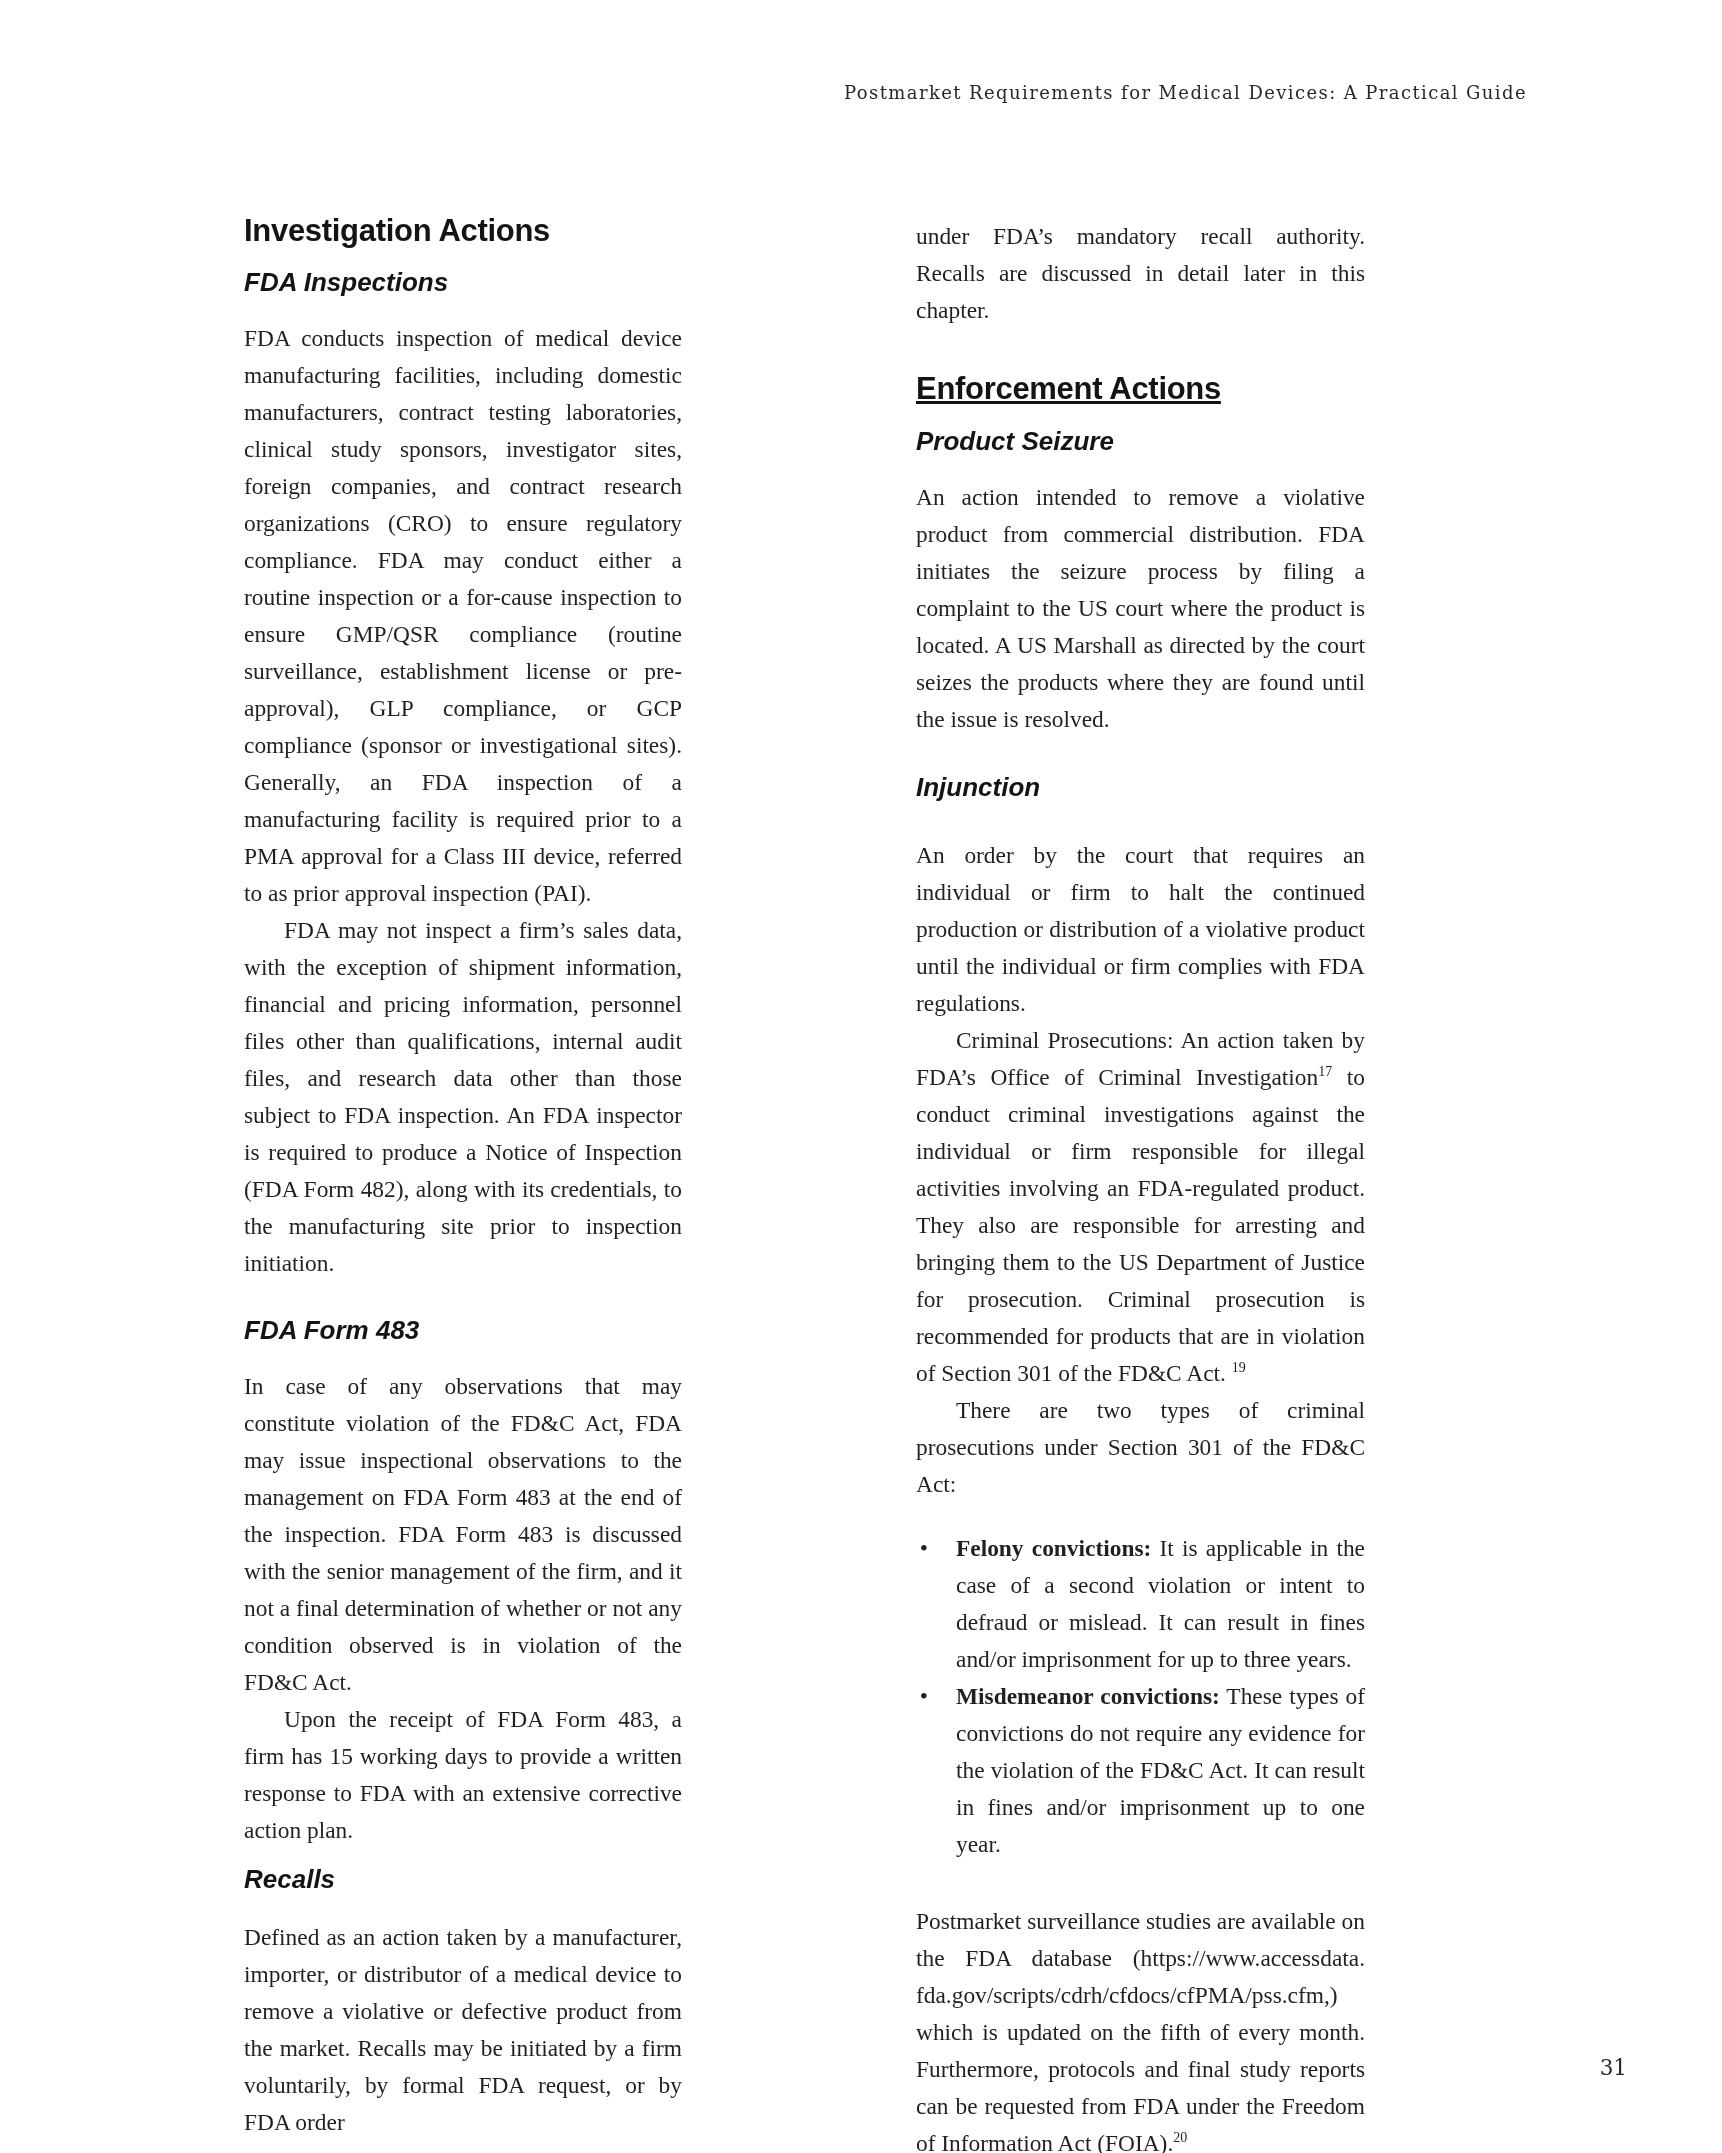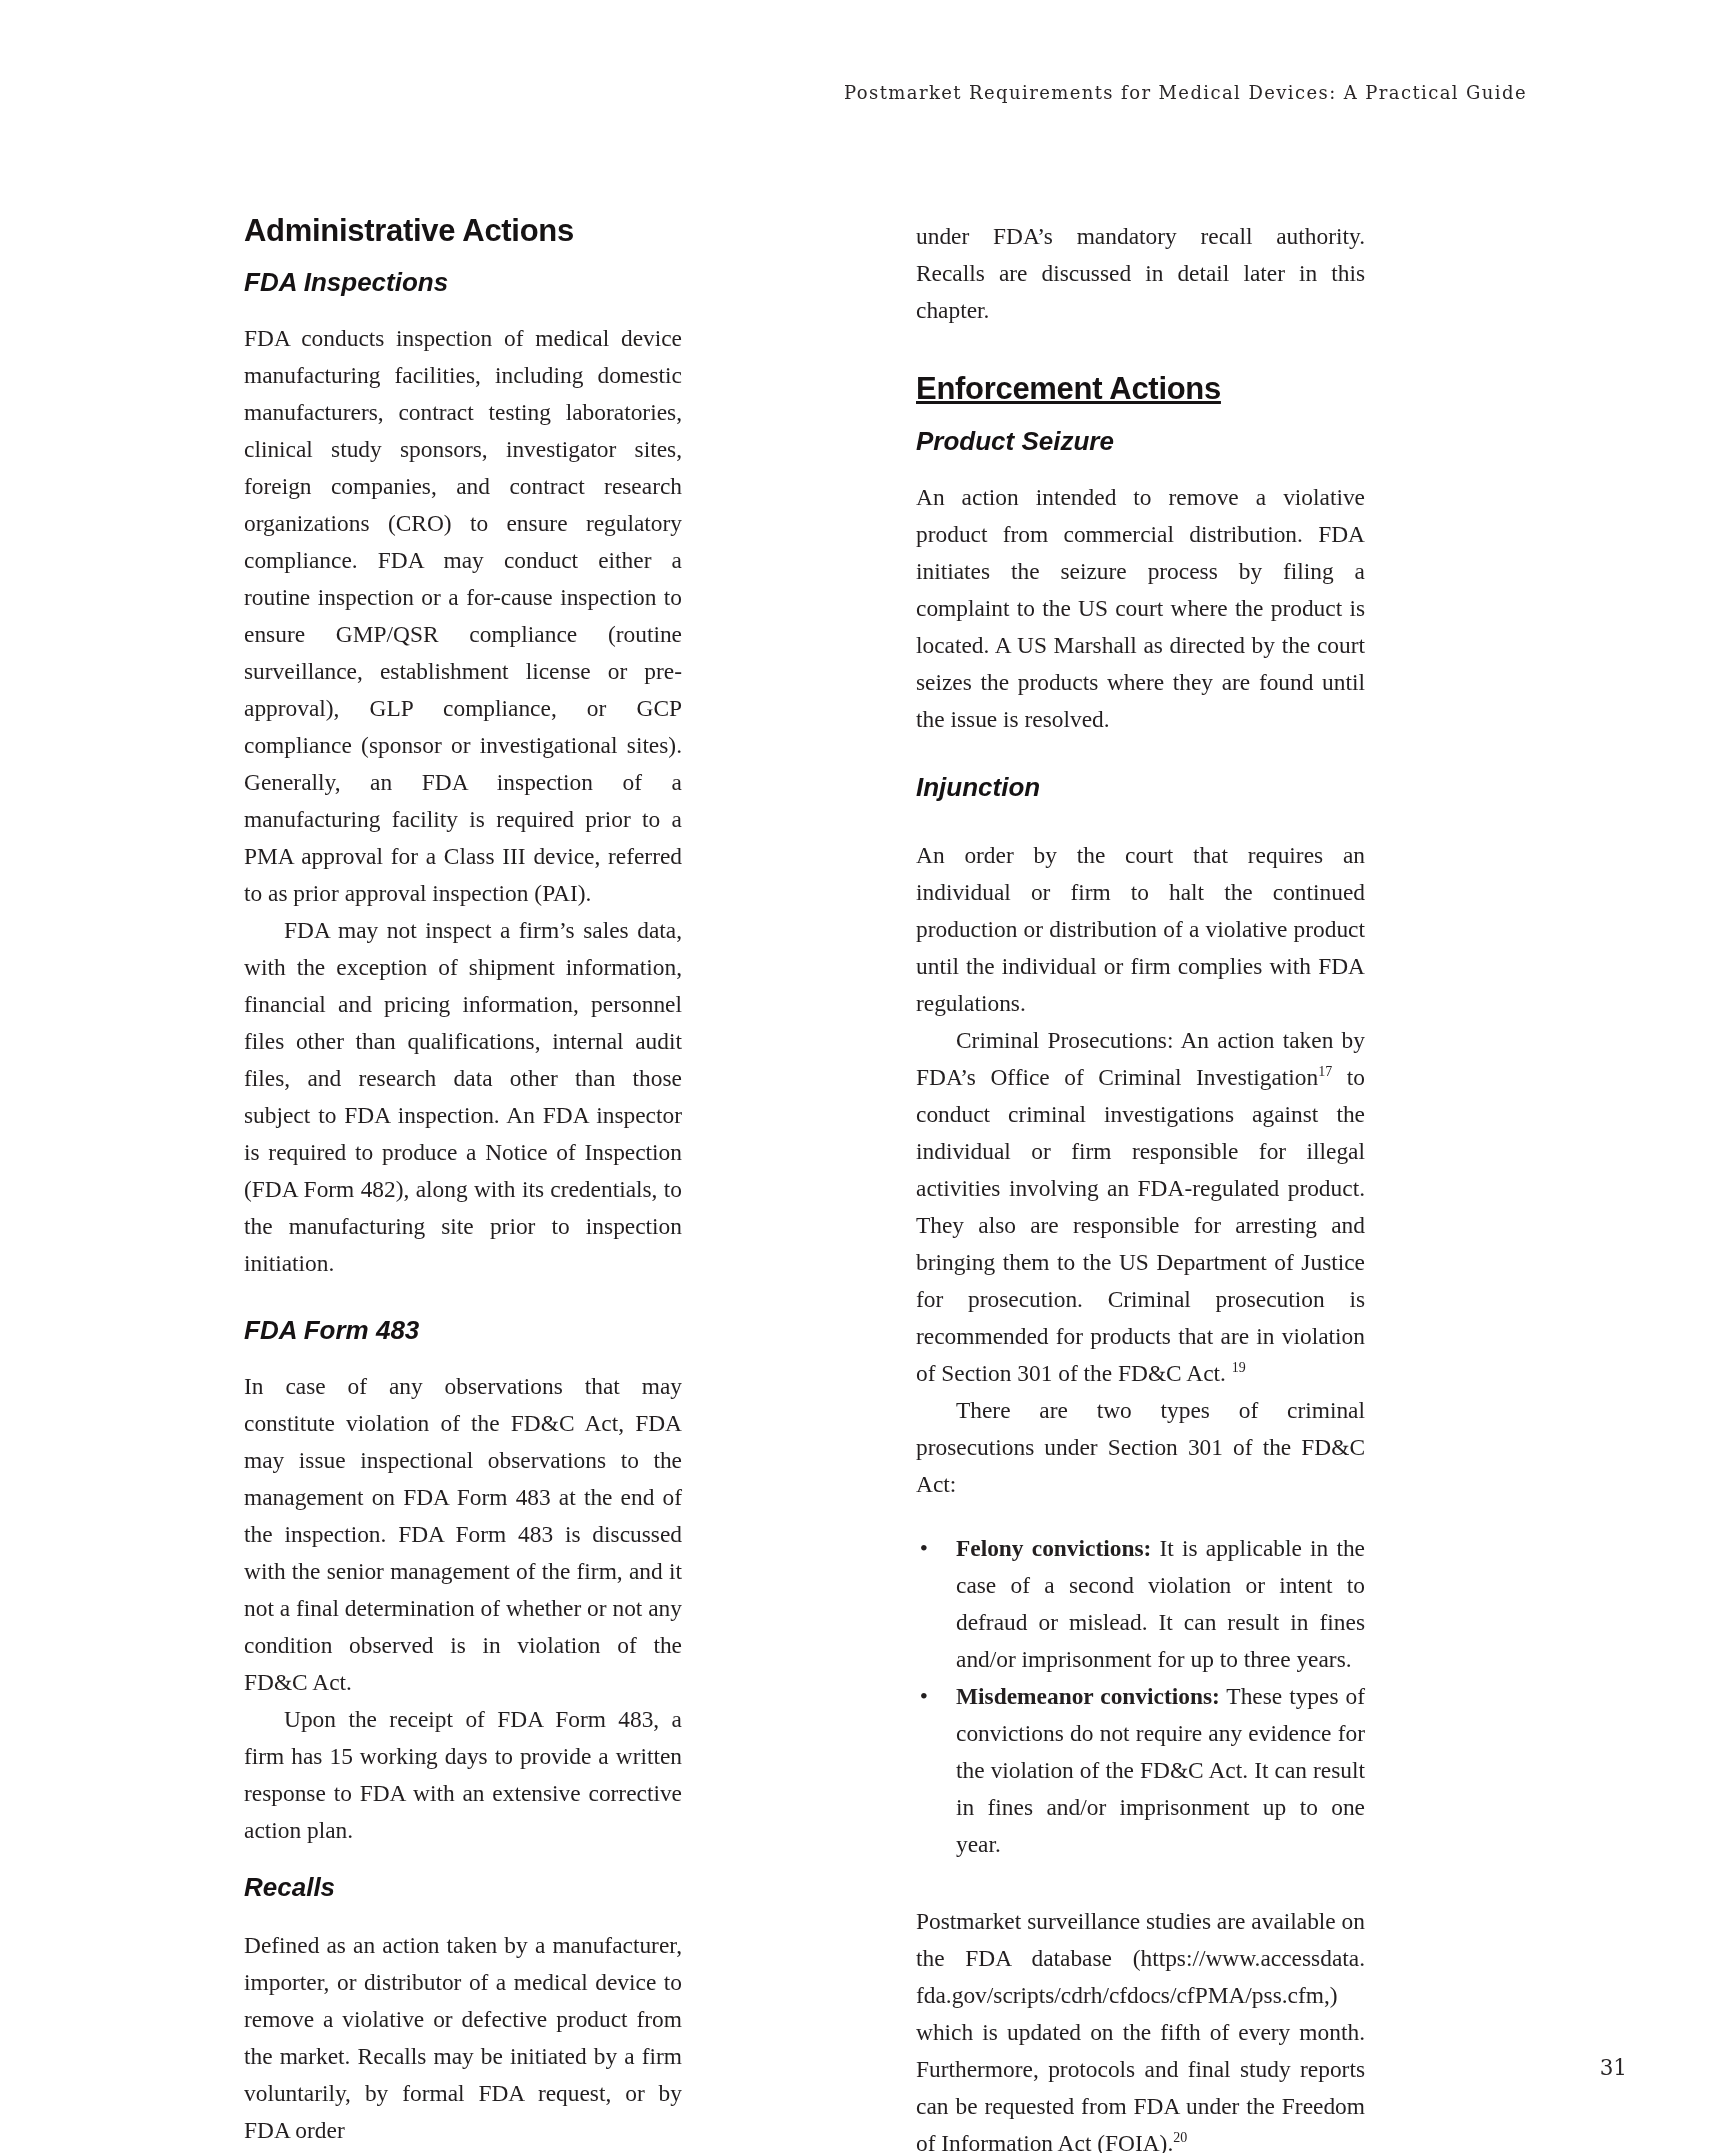--- a/index.html
+++ b/index.html
@@ -42,21 +42,21 @@
   }
   p {
     font-size:23.4px; line-height:37px;
     text-align:justify;
     margin:0;
   }
   .indent { text-indent:40px; }
 
   .h1-enforcement { margin-top:43px; margin-bottom:20.6px;text-decoration:underline; }
   .h2-form483     { margin-top:34px; }
-  .h2-recalls     { margin-top:24px; margin-bottom:26px; }
+  .h2-recalls     { margin-top:16px; margin-bottom:26px; }
   .h2-injunction  { margin-top:35px; margin-bottom:36px; }
 
   ul.bullets {
     margin:27px 0 0 0; padding:0;
     list-style:none;
   }
   ul.bullets li {
     position:relative;
     padding-left:40px;
     font-size:23.4px; line-height:37px;
@@ -86,21 +86,21 @@
 </style>
 </head>
 <body>
 
 <div class="page">
 
   <div class="running-header">Postmarket Requirements for Medical Devices: A Practical Guide</div>
 
   <div class="col col-left">
 
-    <h1>Administrative Actions</h1>
+    <h1>Investigation Actions</h1>
 
     <h2>FDA Inspections</h2>
 
     <p>FDA conducts inspection of medical device manufacturing facilities, including domestic manufacturers, contract testing laboratories, clinical study sponsors, investigator sites, foreign companies, and contract research organizations (CRO) to ensure regulatory compliance. FDA may conduct either a routine inspection or a for-cause inspection to ensure GMP/QSR compliance (routine surveillance, establishment license or pre-approval), GLP compliance, or GCP compliance (sponsor or investigational sites). Generally, an FDA inspection of a manufacturing facility is required prior to a PMA approval for a Class III device, referred to as prior approval inspection (PAI).</p>
 
     <p class="indent">FDA may not inspect a firm’s sales data, with the exception of shipment information, financial and pricing information, personnel files other than qualifications, internal audit files, and research data other than those subject to FDA inspection. An FDA inspector is required to produce a Notice of Inspection (FDA Form 482), along with its credentials, to the manufacturing site prior to inspection initiation.</p>
 
     <h2 class="h2-form483">FDA Form 483</h2>
 
     <p>In case of any observations that may constitute violation of the FD&amp;C Act, FDA may issue inspectional observations to the management on FDA Form 483 at the end of the inspection. FDA Form 483 is discussed with the senior management of the firm, and it not a final determination of whether or not any condition observed is in violation of the FD&amp;C Act.</p>

